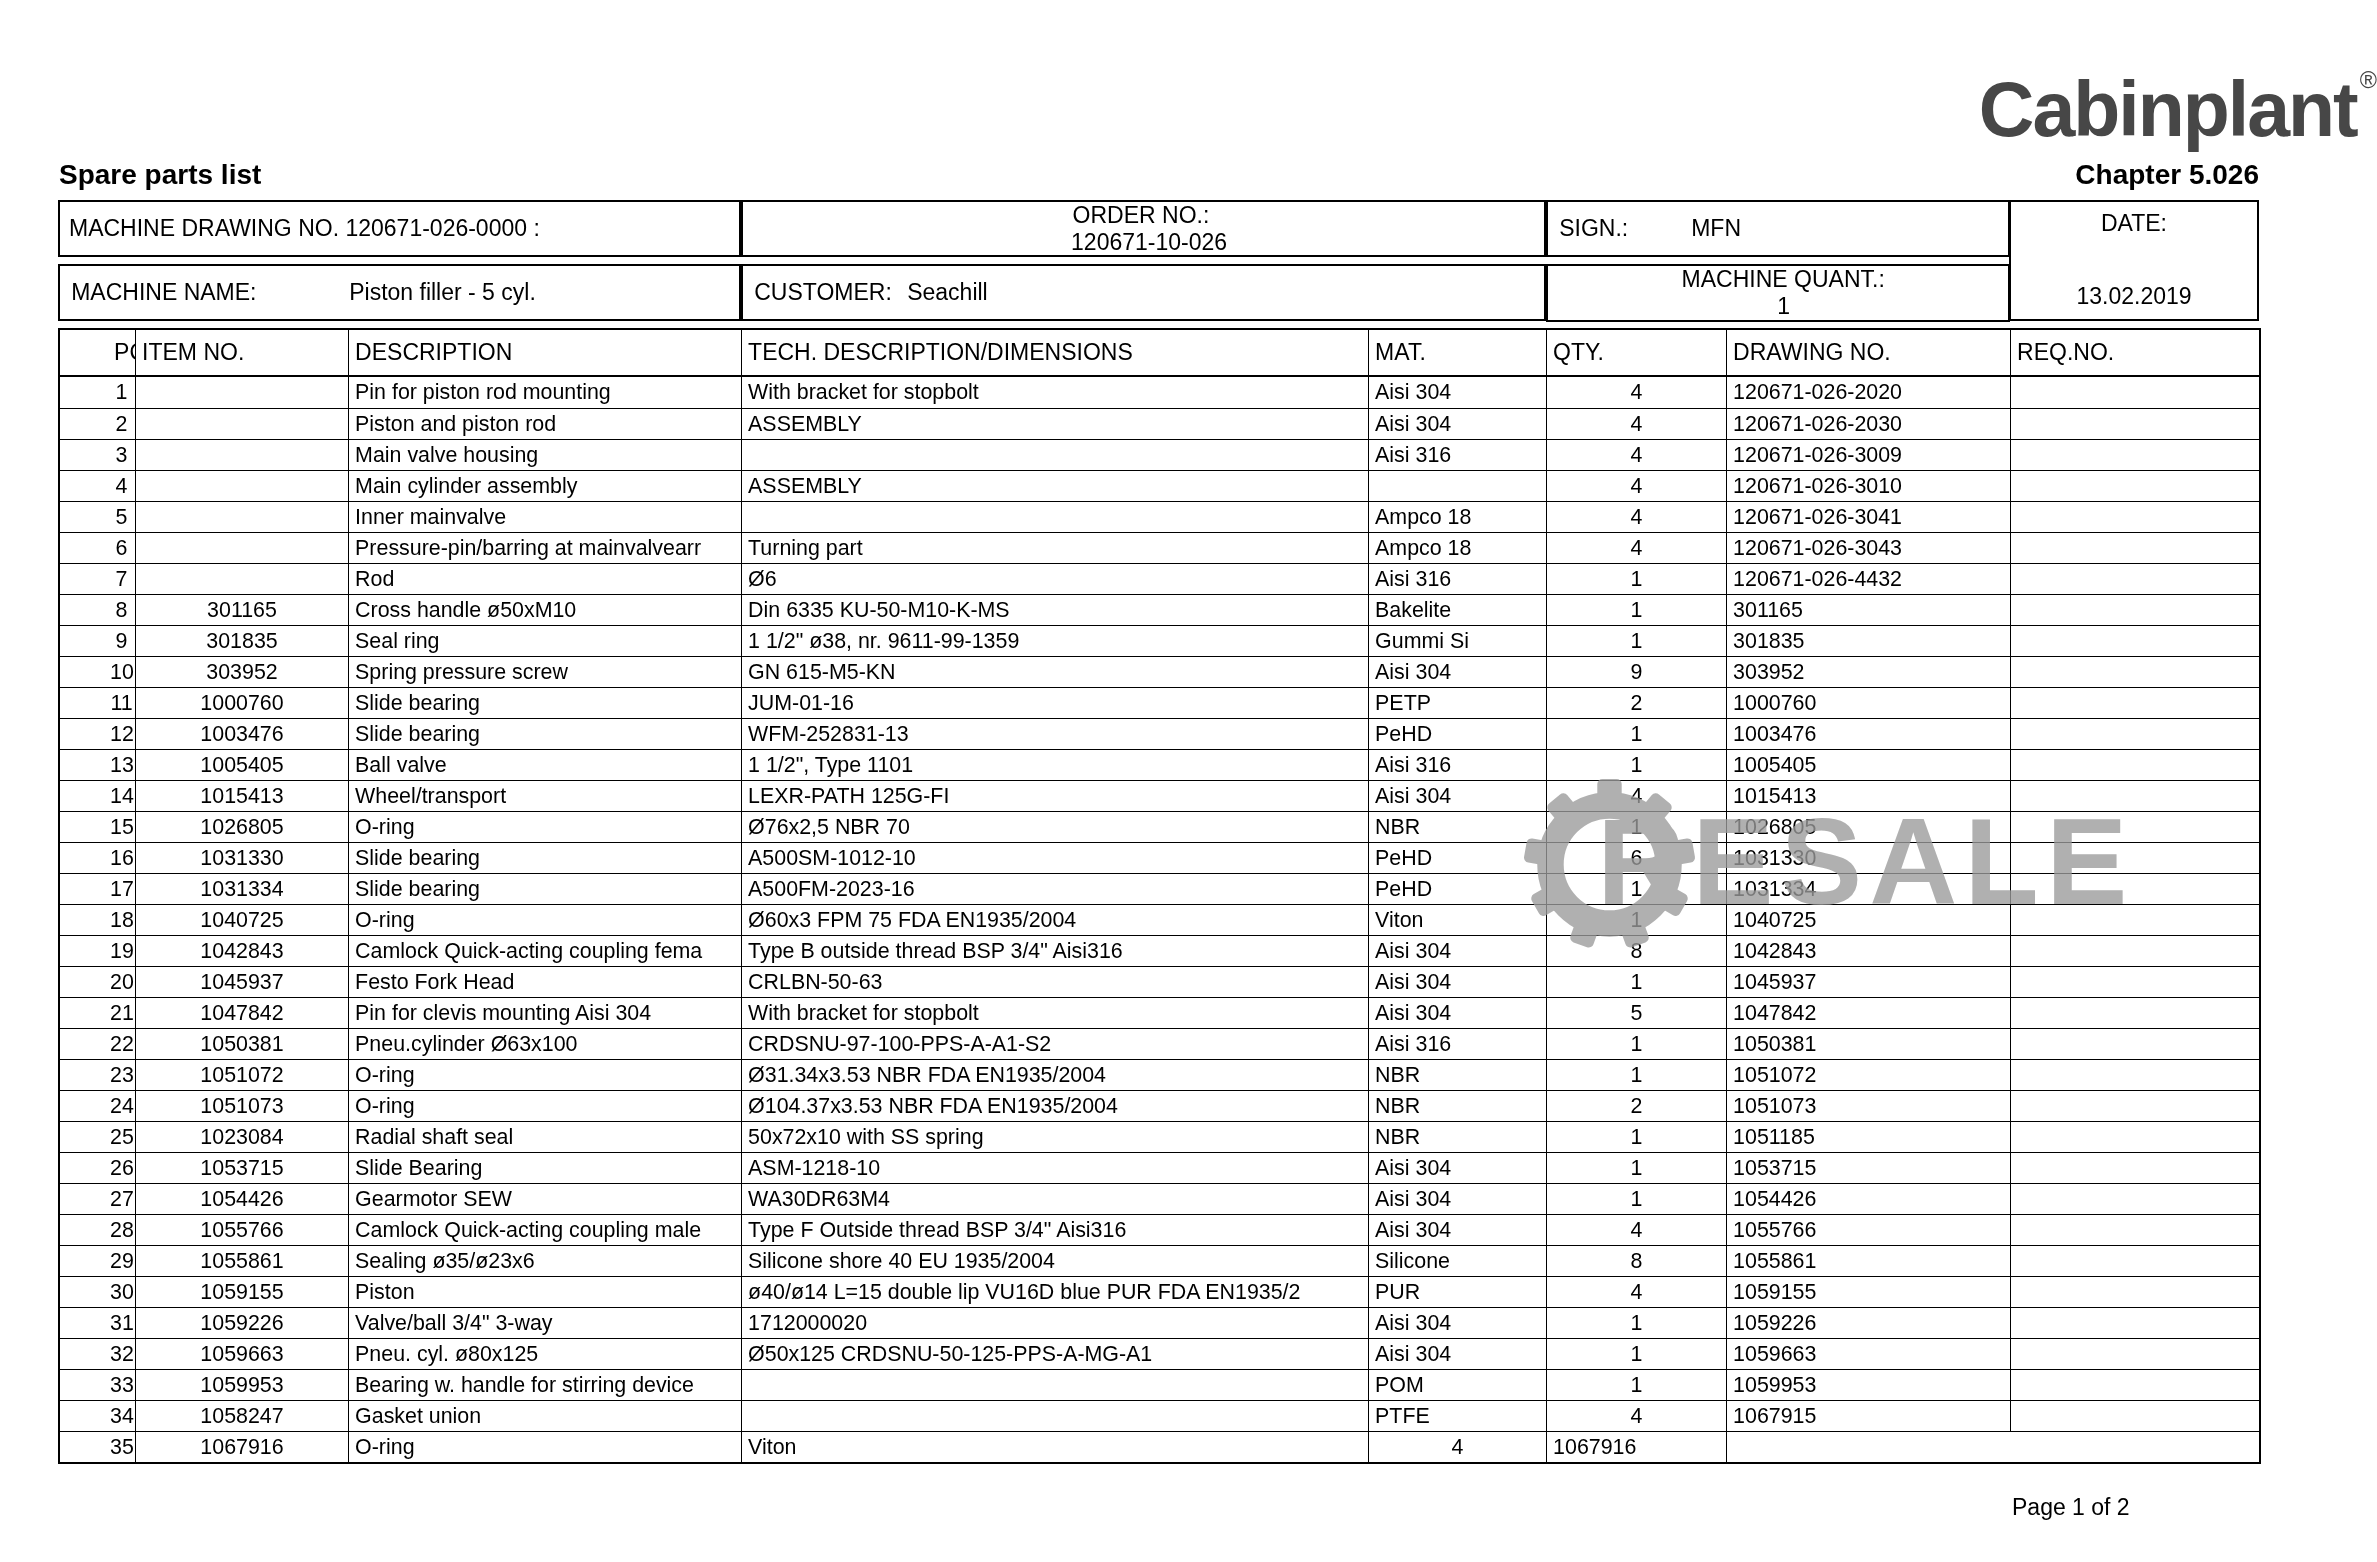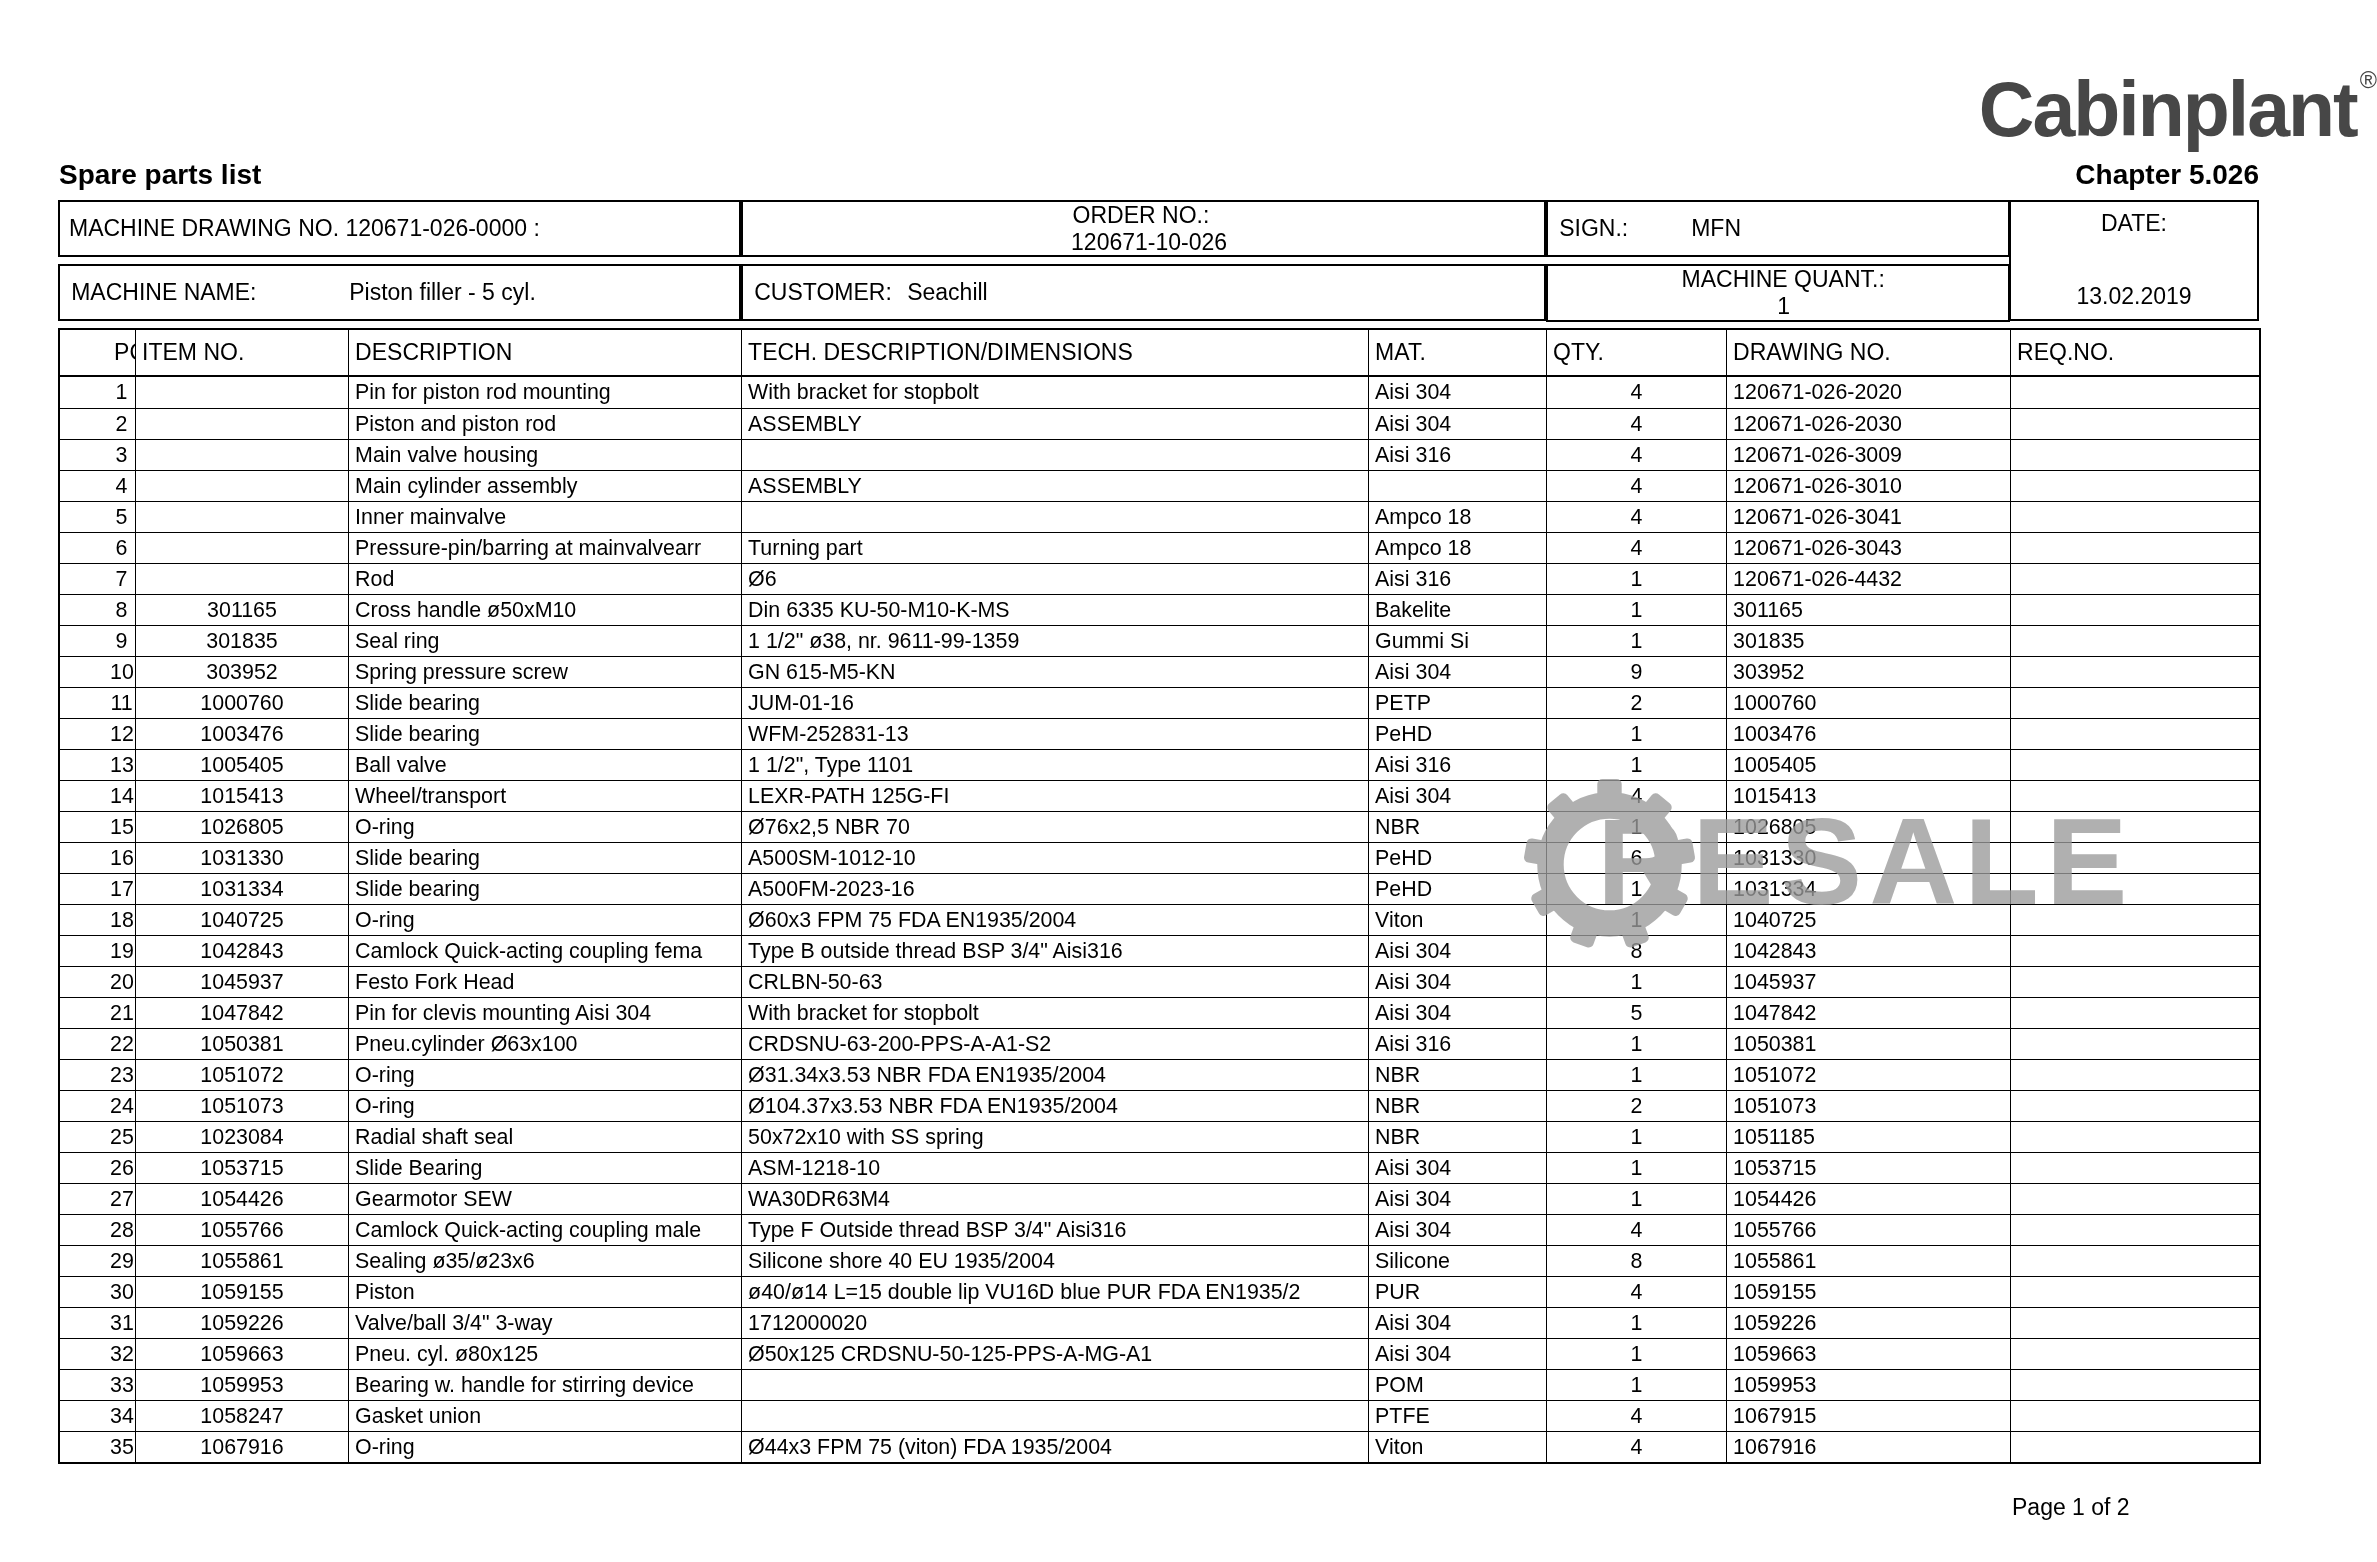--- a/index.html
+++ b/index.html
@@ -339,21 +339,21 @@
       <div class="c">Aisi 304</div>
       <div class="c ctr">5</div>
       <div class="c">1047842</div>
       <div class="c"></div>
     </div>
 
     <div class="t-row">
       <div class="c ctr">22</div>
       <div class="c ctr">1050381</div>
       <div class="c">Pneu.cylinder Ø63x100</div>
-      <div class="c">CRDSNU-63-200-PPS-A-A1-S2</div>
+      <div class="c">CRDSNU-97-100-PPS-A-A1-S2</div>
       <div class="c">Aisi 316</div>
       <div class="c ctr">1</div>
       <div class="c">1050381</div>
       <div class="c"></div>
     </div>
 
     <div class="t-row">
       <div class="c ctr">23</div>
       <div class="c ctr">1051072</div>
       <div class="c">O-ring</div>
@@ -482,21 +482,20 @@
       <div class="c">PTFE</div>
       <div class="c ctr">4</div>
       <div class="c">1067915</div>
       <div class="c"></div>
     </div>
 
     <div class="t-row">
       <div class="c ctr">35</div>
       <div class="c ctr">1067916</div>
       <div class="c">O-ring</div>
-      <div class="c">Ø44x3 FPM 75 (viton) FDA 1935/2004</div>
       <div class="c">Viton</div>
       <div class="c ctr">4</div>
       <div class="c">1067916</div>
       <div class="c"></div>
     </div>
   </div>
   </div>
 
   <div class="watermark">
     <svg width="173" height="173" viewBox="0 0 340 340">

